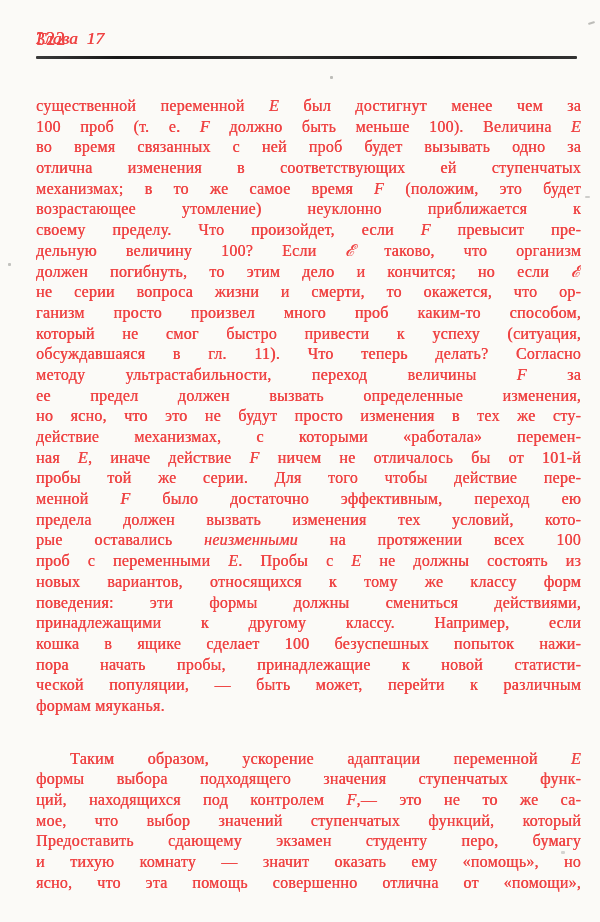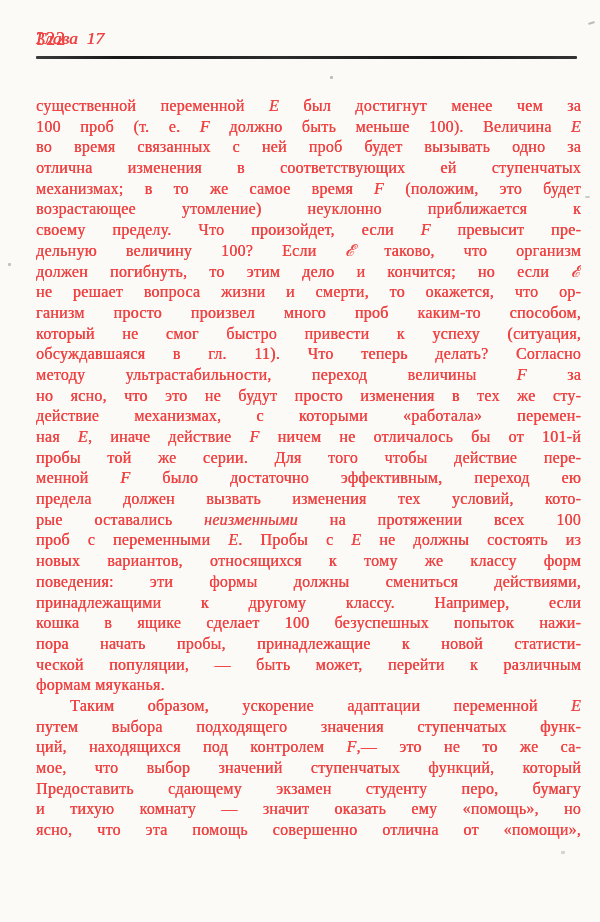--- a/index.html
+++ b/index.html
@@ -37,21 +37,21 @@
     position:absolute;top:96px;left:36px;width:545px;
     font-size:16px;line-height:20.7px;letter-spacing:0.25px;
     text-shadow:0.35px 0 0 currentColor;
   }
   .line{
     text-align:justify;
     text-align-last:justify;
     height:20.7px;overflow:hidden;
   }
   .line.par-last{text-align-last:left;}
-  .line.indented{text-indent:34px;}
+  .line.indented{text-indent:34px;margin-top:32px;}
   .line i{font-style:italic;}
   
   .speck{position:absolute;background:#8a8a86;border-radius:1px;}
   .speck.s1{left:588px;top:22px;width:7px;height:2px;transform:rotate(-18deg);opacity:.55;}
   .speck.s2{left:585px;top:196px;width:5px;height:2px;opacity:.4;}
   .speck.s3{left:561px;top:851px;width:4px;height:3px;opacity:.35;}
   .speck.s4{left:8px;top:263px;width:3px;height:3px;opacity:.5;}
   .speck.s5{left:330px;top:76px;width:3px;height:3px;opacity:.55;}
 </style>
 </head>
@@ -69,42 +69,43 @@
   <main class="text-block" id="paragraphs">
       <div class="line">существенной переменной <i>Е</i> был достигнут менее чем за</div>
       <div class="line">100 проб (т. е. <i>F</i> должно быть меньше 100). Величина <i>Е</i></div>
       <div class="line">во время связанных с ней проб будет вызывать одно за</div>
       <div class="line">отлична изменения в соответствующих ей ступенчатых</div>
       <div class="line">механизмах; в то же самое время <i>F</i> (положим, это будет</div>
       <div class="line">возрастающее утомление) неуклонно приближается к</div>
       <div class="line">своему пределу. Что произойдет, если <i>F</i> превысит пре-</div>
       <div class="line">дельную величину 100? Если <i>ℰ</i> таково, что организм</div>
       <div class="line">должен погибнуть, то этим дело и кончится; но если <i>ℰ</i></div>
-      <div class="line">не решает вопроса жизни и смерти, то окажется, что ор-</div>
+      <div class="line">не серии вопроса жизни и смерти, то окажется, что ор-</div>
       <div class="line">ганизм просто произвел много проб каким-то способом,</div>
       <div class="line">который не смог быстро привести к успеху (ситуация,</div>
       <div class="line">обсуждавшаяся в гл. 11). Что теперь делать? Согласно</div>
       <div class="line">методу ультрастабильности, переход величины <i>F</i> за</div>
+      <div class="line">ее предел должен вызвать определенные изменения,</div>
       <div class="line">но ясно, что это не будут просто изменения в тех же сту-</div>
       <div class="line">действие механизмах, с которыми «работала» перемен-</div>
       <div class="line">ная <i>Е</i>, иначе действие <i>F</i> ничем не отличалось бы от 101-й</div>
       <div class="line">пробы той же серии. Для того чтобы действие пере-</div>
       <div class="line">менной <i>F</i> было достаточно эффективным, переход ею</div>
       <div class="line">предела должен вызвать изменения тех условий, кото-</div>
       <div class="line">рые оставались <i>неизменными</i> на протяжении всех 100</div>
       <div class="line">проб с переменными <i>Е</i>. Пробы с <i>Е</i> не должны состоять из</div>
       <div class="line">новых вариантов, относящихся к тому же классу форм</div>
       <div class="line">поведения: эти формы должны смениться действиями,</div>
       <div class="line">принадлежащими к другому классу. Например, если</div>
       <div class="line">кошка в ящике сделает 100 безуспешных попыток нажи-</div>
       <div class="line">пора начать пробы, принадлежащие к новой статисти-</div>
       <div class="line">ческой популяции, — быть может, перейти к различным</div>
       <div class="line par-last">формам мяуканья.</div>
       <div class="line indented">Таким образом, ускорение адаптации переменной <i>Е</i></div>
-      <div class="line">путем выбора подходящего значения ступенчатых функ-</div>
+      <div class="line">формы выбора подходящего значения ступенчатых функ-</div>
       <div class="line">ций, находящихся под контролем <i>F</i>,— это не то же са-</div>
       <div class="line">мое, что выбор значений ступенчатых функций, который</div>
       <div class="line">Предоставить сдающему экзамен студенту перо, бумагу</div>
       <div class="line">и тихую комнату — значит оказать ему «помощь», но</div>
       <div class="line">ясно, что эта помощь совершенно отлична от «помощи»,</div>
     </main>
 
   <div class="speck s1"></div>
   <div class="speck s2"></div>
   <div class="speck s3"></div>

